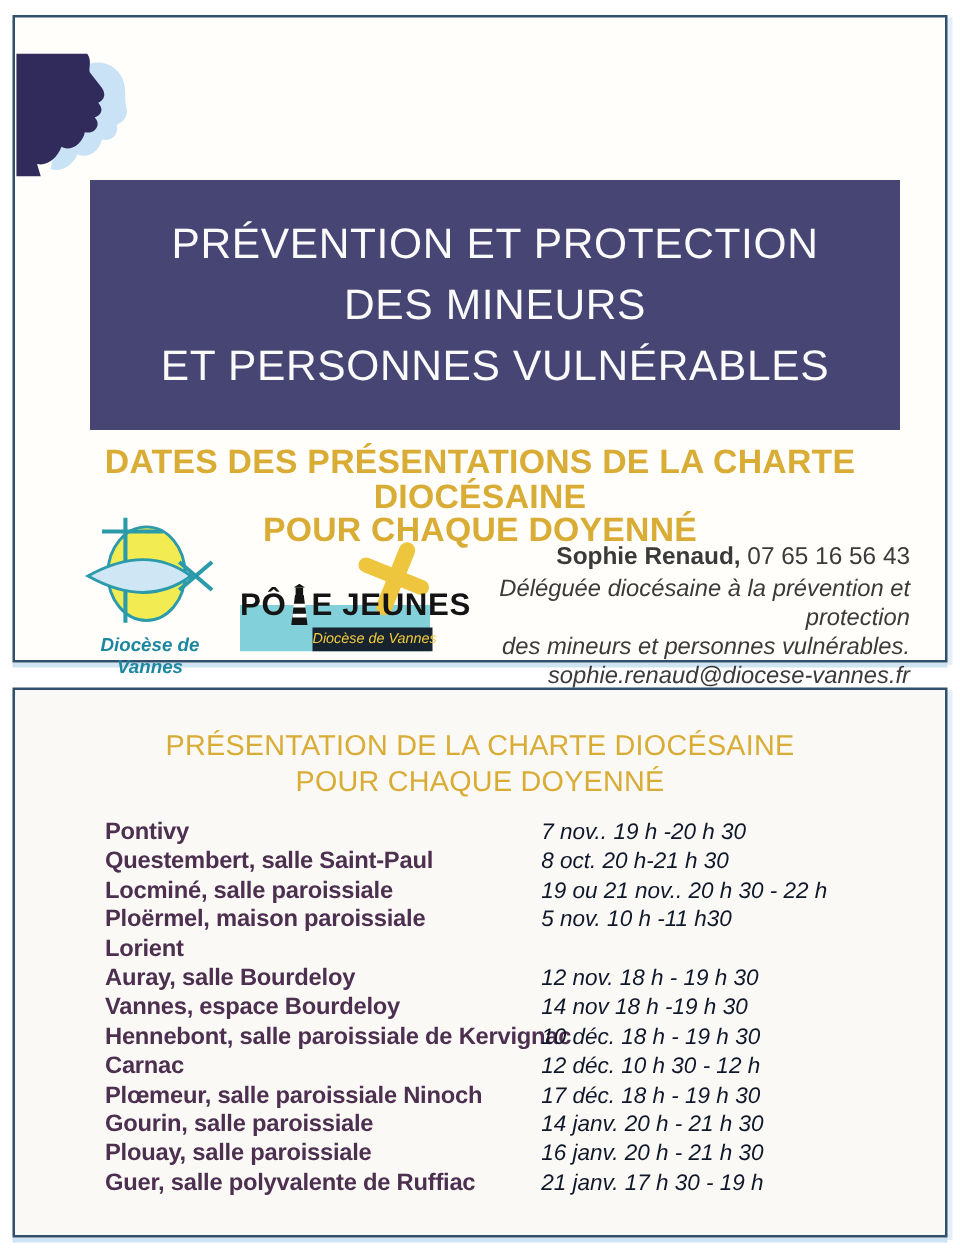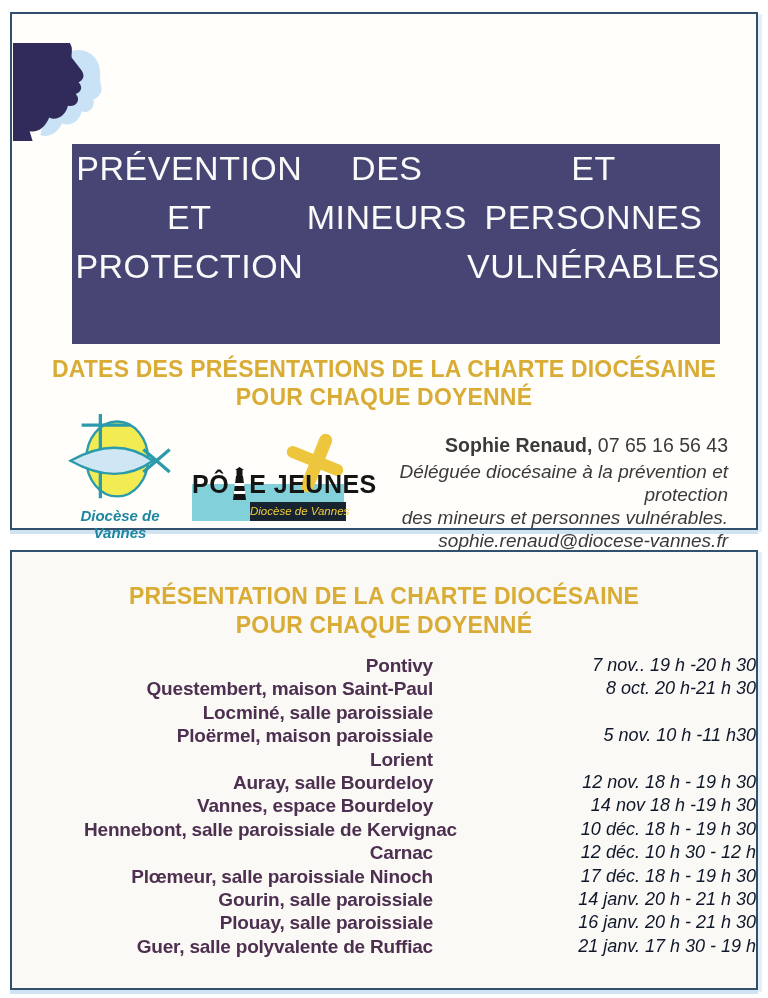--- a/index.html
+++ b/index.html
@@ -13,27 +13,27 @@
   }
   #top-card  { left:10px; top:12px;  width:744px; height:514px; }
   #bottom-card { left:10px; top:550px; width:744px; height:436px; background:#fbf9f6; }
 
   
   .faces-logo { position:absolute; left:1px; top:28px; width:98px; height:100px; }
 
   .banner {
     position:absolute; left:60px; top:130px; width:648px; height:200px;
     background:#474573; color:#fafafa; text-align:center;
-    display:flex; flex-direction:row; justify-content:center;
+    display:flex; flex-direction:column; justify-content:center;
     font-size:34px; line-height:49px; letter-spacing:0.5px; font-weight:400;
   }
 
   .gold-heading {
     position:absolute; left:0; top:342px; width:100%; text-align:center;
-    color:#d9ac35; font-weight:bold; font-size:23px; line-height:27.5px; letter-spacing:0.2px;
+    color:#d9ac35; font-weight:bold; font-size:27px; line-height:27.5px; letter-spacing:0.2px;
   }
 
   .diocese-logo { position:absolute; left:40px; top:400px; width:136px; text-align:center; }
   .diocese-caption { color:#1e87a0; font-style:italic; font-weight:bold; font-size:15px; margin-top:1px; }
 
   .pole-jeunes { position:absolute; left:180px; top:422px; width:164px; height:94px; }
   .pj-teal  { position:absolute; left:0; top:48px; width:152px; height:37px; background:#82d1da; }
   .pj-cross { position:absolute; left:88px; top:-4px; width:72px; height:62px; }
   .pj-cross .v { position:absolute; left:30px; top:0; width:13px; height:62px; background:#eec63e; border-radius:7px; transform:rotate(22deg); }
   .pj-cross .h { position:absolute; left:5px; top:23px; width:60px; height:12px; background:#eec63e; border-radius:6px; transform:rotate(22deg); }
@@ -48,25 +48,25 @@
   }
 
   .contact { position:absolute; right:28px; top:420px; width:410px; text-align:right; color:#3a3a3a; }
   .contact-line1 { font-size:19.5px; margin-bottom:3px; }
   .contact-name  { font-weight:bold; }
   .contact-phone { font-weight:normal; }
   .contact-line  { font-style:italic; font-size:19px; line-height:23px; }
 
   
   .schedule-title {
-    margin-top:30px; text-align:center; color:#d9ac35; font-weight:bold;
+    margin-top:30px; text-align:center; color:#d9ac35; font-weight:normal;
     font-size:23px; line-height:29px; letter-spacing:0.2px;
   }
   .schedule-list { margin:14px 0 0 72px; }
-  .schedule-row { display:grid; grid-template-columns:349px 1fr; line-height:23.4px;text-align:right; }
+  .schedule-row { display:grid; grid-template-columns:349px 1fr; line-height:23.4px; }
   .loc { font-weight:bold; color:#4d2f50; font-size:19px; letter-spacing:-0.2px; white-space:nowrap; }
   .dt  { font-style:italic; color:#0f172a; font-size:18px; white-space:nowrap; }
 </style>
 </head>
 <body>
 
 <div class="card" id="top-card">
 
   <svg class="faces-logo" viewBox="0 0 100 100">
     <path fill="#c9e2f5" d="M52 12 C66 2 84 8 88 24 C90 32 88 38 90 44 C92 52 86 56 82 58
@@ -136,25 +136,26 @@
     <div>PRÉSENTATION DE LA CHARTE DIOCÉSAINE</div>
     <div>POUR CHAQUE DOYENNÉ</div>
   </div>
 
   <div class="schedule-list">
     <div class="schedule-row">
       <span class="loc">Pontivy</span>
       <span class="dt">7 nov.. 19 h -20 h 30</span>
     </div>
     <div class="schedule-row">
-      <span class="loc">Questembert, maison Saint-Paul</span>
+      <span class="loc">Questembert, salle Saint-Paul</span>
       <span class="dt">8 oct.  20 h-21 h 30</span>
     </div>
     <div class="schedule-row">
       <span class="loc">Locminé, salle paroissiale</span>
+      <span class="dt">19 ou 21 nov.. 20 h 30 - 22 h</span>
     </div>
     <div class="schedule-row">
       <span class="loc">Ploërmel, maison paroissiale</span>
       <span class="dt">5 nov. 10 h -11 h30</span>
     </div>
     <div class="schedule-row">
       <span class="loc">Lorient</span>
     </div>
     <div class="schedule-row">
       <span class="loc">Auray, salle Bourdeloy</span>

